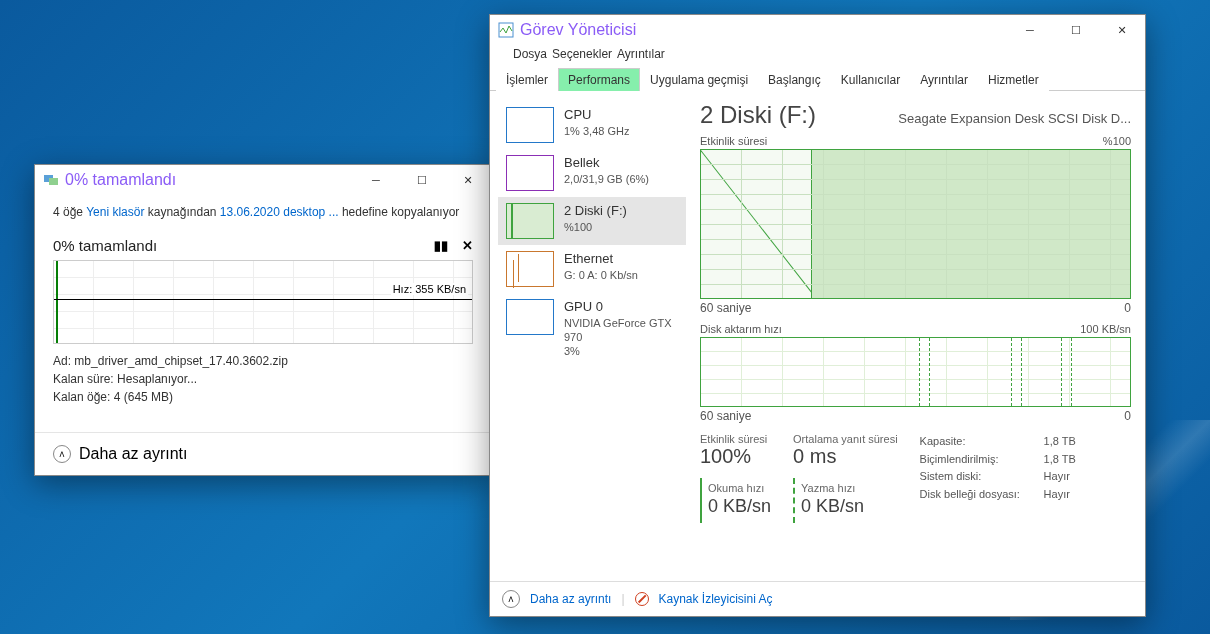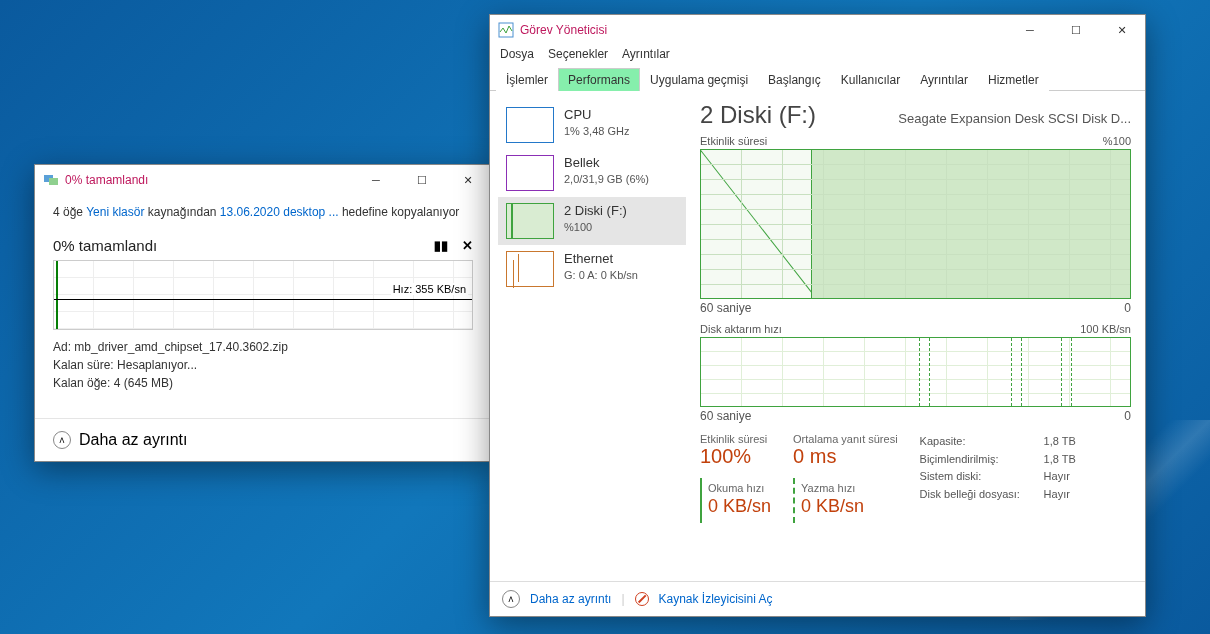--- a/index.html
+++ b/index.html
@@ -1,42 +1,42 @@
 <!DOCTYPE html>
 <html><head>
 <meta charset="utf-8">
 <style>
 *{box-sizing:border-box;margin:0;padding:0;font-family:"Segoe UI",Tahoma,sans-serif}
 body{background:linear-gradient(135deg,#0a5a9e 0%,#1177bb 50%,#0a5a9e 100%);width:1210px;height:634px;position:relative;overflow:hidden}
 .light-beam{position:absolute;right:0;top:420px;width:200px;height:200px;background:linear-gradient(135deg,transparent 40%,rgba(255,255,255,0.15) 50%,transparent 60%)}
 .window{position:absolute;background:#fff;border:1px solid #888;box-shadow:0 8px 30px rgba(0,0,0,0.4)}
 .titlebar{display:flex;align-items:center;height:30px;padding:0 0 0 8px;background:#fff}
 .titlebar-icon{width:16px;height:16px;margin-right:6px}
-.titlebar-text{font-size:12px;color:#be185d;flex:1}
+.titlebar-text{font-size:16px;color:#8b5cf6;flex:1}
 .titlebar-btns{display:flex}
 .titlebar-btn{width:46px;height:30px;display:flex;align-items:center;justify-content:center;font-size:11px;color:#333;cursor:pointer}
 
 #copy-window{left:34px;top:164px;width:458px}
 #copy-window .body{padding:10px 18px 12px}
 .copy-line{font-size:12px;color:#333;margin-bottom:18px}
 .copy-line a{color:#0066cc;text-decoration:none}
 .copy-progress-row{display:flex;align-items:center;justify-content:space-between;margin-bottom:6px}
 .copy-progress-text{font-size:15px;color:#222}
 .copy-ctrl{display:flex;gap:14px}
 .copy-ctrl span{font-size:13px;font-weight:bold;cursor:pointer}
-.copy-chart{border:1px solid #ccc;height:70px;position:relative;margin-bottom:8px;background:repeating-linear-gradient(to right,transparent 0,transparent 39px,#eee 39px,#eee 40px),repeating-linear-gradient(to bottom,transparent 0,transparent 16px,#eee 16px,#eee 17px)}
+.copy-chart{border:1px solid #ccc;height:84px;position:relative;margin-bottom:8px;background:repeating-linear-gradient(to right,transparent 0,transparent 39px,#eee 39px,#eee 40px),repeating-linear-gradient(to bottom,transparent 0,transparent 16px,#eee 16px,#eee 17px)}
 .copy-chart .vline{position:absolute;left:2px;top:0;bottom:0;width:2px;background:#067e06}
 .copy-chart .hline{position:absolute;left:0;right:0;top:38px;height:1px;background:#000}
 .copy-chart .speed{position:absolute;right:4px;top:22px;font-size:11px;background:#fff;padding:0 2px}
 .copy-meta{font-size:12px;color:#333;line-height:1.5;margin-bottom:14px}
 .copy-footer{border-top:1px solid #e5e5e5;padding:12px 18px;display:flex;align-items:center;gap:8px;cursor:pointer}
 .chevron-circle{width:18px;height:18px;border:1px solid #888;border-radius:50%;display:flex;align-items:center;justify-content:center;font-size:10px}
 
 #tm-window{left:489px;top:14px;width:657px;height:603px}
-.menubar{display:flex;gap:14px;padding:2px 10px 6px;font-size:12px;color:#333}
+.menubar{display:flex;gap:5px;padding:2px 23px 6px;font-size:12px;color:#333}
 .menubar span{cursor:pointer}
 .tabbar{display:flex;padding:0 6px;border-bottom:1px solid #ccc}
 .tab{padding:4px 9px;font-size:12px;color:#333;cursor:pointer;border:1px solid transparent;border-bottom:none;position:relative;top:1px;background:#fff}
 .tab.active{border-color:#ccc;background:#86efac}
 .tm-body{display:flex;height:490px}
 .sidebar{width:200px;padding:10px 4px 4px 8px;overflow:hidden}
 .sb-item{display:flex;gap:10px;padding:6px 8px;cursor:pointer;align-items:flex-start}
 .sb-item.selected{background:#e5e5e5}
 .sb-thumb{width:48px;height:36px;border:1px solid;flex-shrink:0;position:relative;background:#fff}
 .sb-thumb.cpu{border-color:#2378c9}
@@ -61,21 +61,21 @@
 .big-chart .fill2{left:110px;right:0}
 .big-chart .line{position:absolute;left:110px;top:0;bottom:0;width:1px;background:#3fa33f}
 .big-chart .diag{position:absolute;left:0;top:0;width:110px;height:100%;overflow:hidden}
 .big-chart .diag::after{content:"";position:absolute;left:0;top:0;width:200%;height:1px;background:#3fa33f;transform-origin:left top;transform:rotate(52deg)}
 .axis-row{display:flex;justify-content:space-between;font-size:12px;color:#555;margin-bottom:8px}
 .small-chart{height:70px;border:1px solid #3fa33f;position:relative;margin-bottom:2px;background:repeating-linear-gradient(to right,transparent 0,transparent 40px,#e0efd8 40px,#e0efd8 41px),repeating-linear-gradient(to bottom,transparent 0,transparent 13px,#e0efd8 13px,#e0efd8 14px)}
 .small-chart .dash{position:absolute;top:0;bottom:0;width:0;border-left:1px dashed #3fa33f}
 .stats{display:flex;gap:22px;margin-top:10px}
 .stat-col{display:flex;flex-direction:column}
 .stat-label{font-size:11px;color:#666}
-.stat-val{font-size:20px;color:#c2410c;margin-bottom:6px}
+.stat-val{font-size:20px;color:#404040;margin-bottom:6px}
 .stat-val.small{font-size:18px}
 .rw-box{border-left:2px solid #3fa33f;padding-left:6px;margin-top:4px}
 .rw-box.dashed{border-left:2px dashed #3fa33f}
 .info-table{font-size:11px;color:#555}
 .info-table .row{display:flex;gap:14px;line-height:1.6}
 .info-table .k{width:110px}
 .tm-footer{border-top:1px solid #ddd;padding:8px 12px;display:flex;align-items:center;gap:10px;font-size:12px}
 .tm-footer .sep{color:#ccc}
 .link{color:#0066cc;cursor:pointer}
 .no-icon{width:14px;height:14px;border:1.5px solid #d04020;border-radius:50%;position:relative}
@@ -180,20 +180,28 @@
             <div class="sb-sub">%100</div>
           </div>
       </div>
       <div class="sb-item">
         <div class="sb-thumb eth"></div>
         <div class="sb-text">
             <div class="sb-title">Ethernet</div>
             <div class="sb-sub">G: 0 A: 0 Kb/sn</div>
           </div>
       </div>
+      <div class="sb-item">
+        <div class="sb-thumb gpu"></div>
+        <div class="sb-text">
+            <div class="sb-title">GPU 0</div>
+            <div class="sb-sub" style="white-space:pre-line">NVIDIA GeForce GTX 970
+3%</div>
+          </div>
+      </div>
     </div>
     <div class="detail">
       <div class="detail-header">
         <span class="detail-title">2 Diski (F:)</span>
         <span class="detail-sub">Seagate Expansion Desk SCSI Disk D...</span>
       </div>
       <div class="chart-label-row">
           <span>Etkinlik süresi</span>
           <span>%100</span>
         </div>

